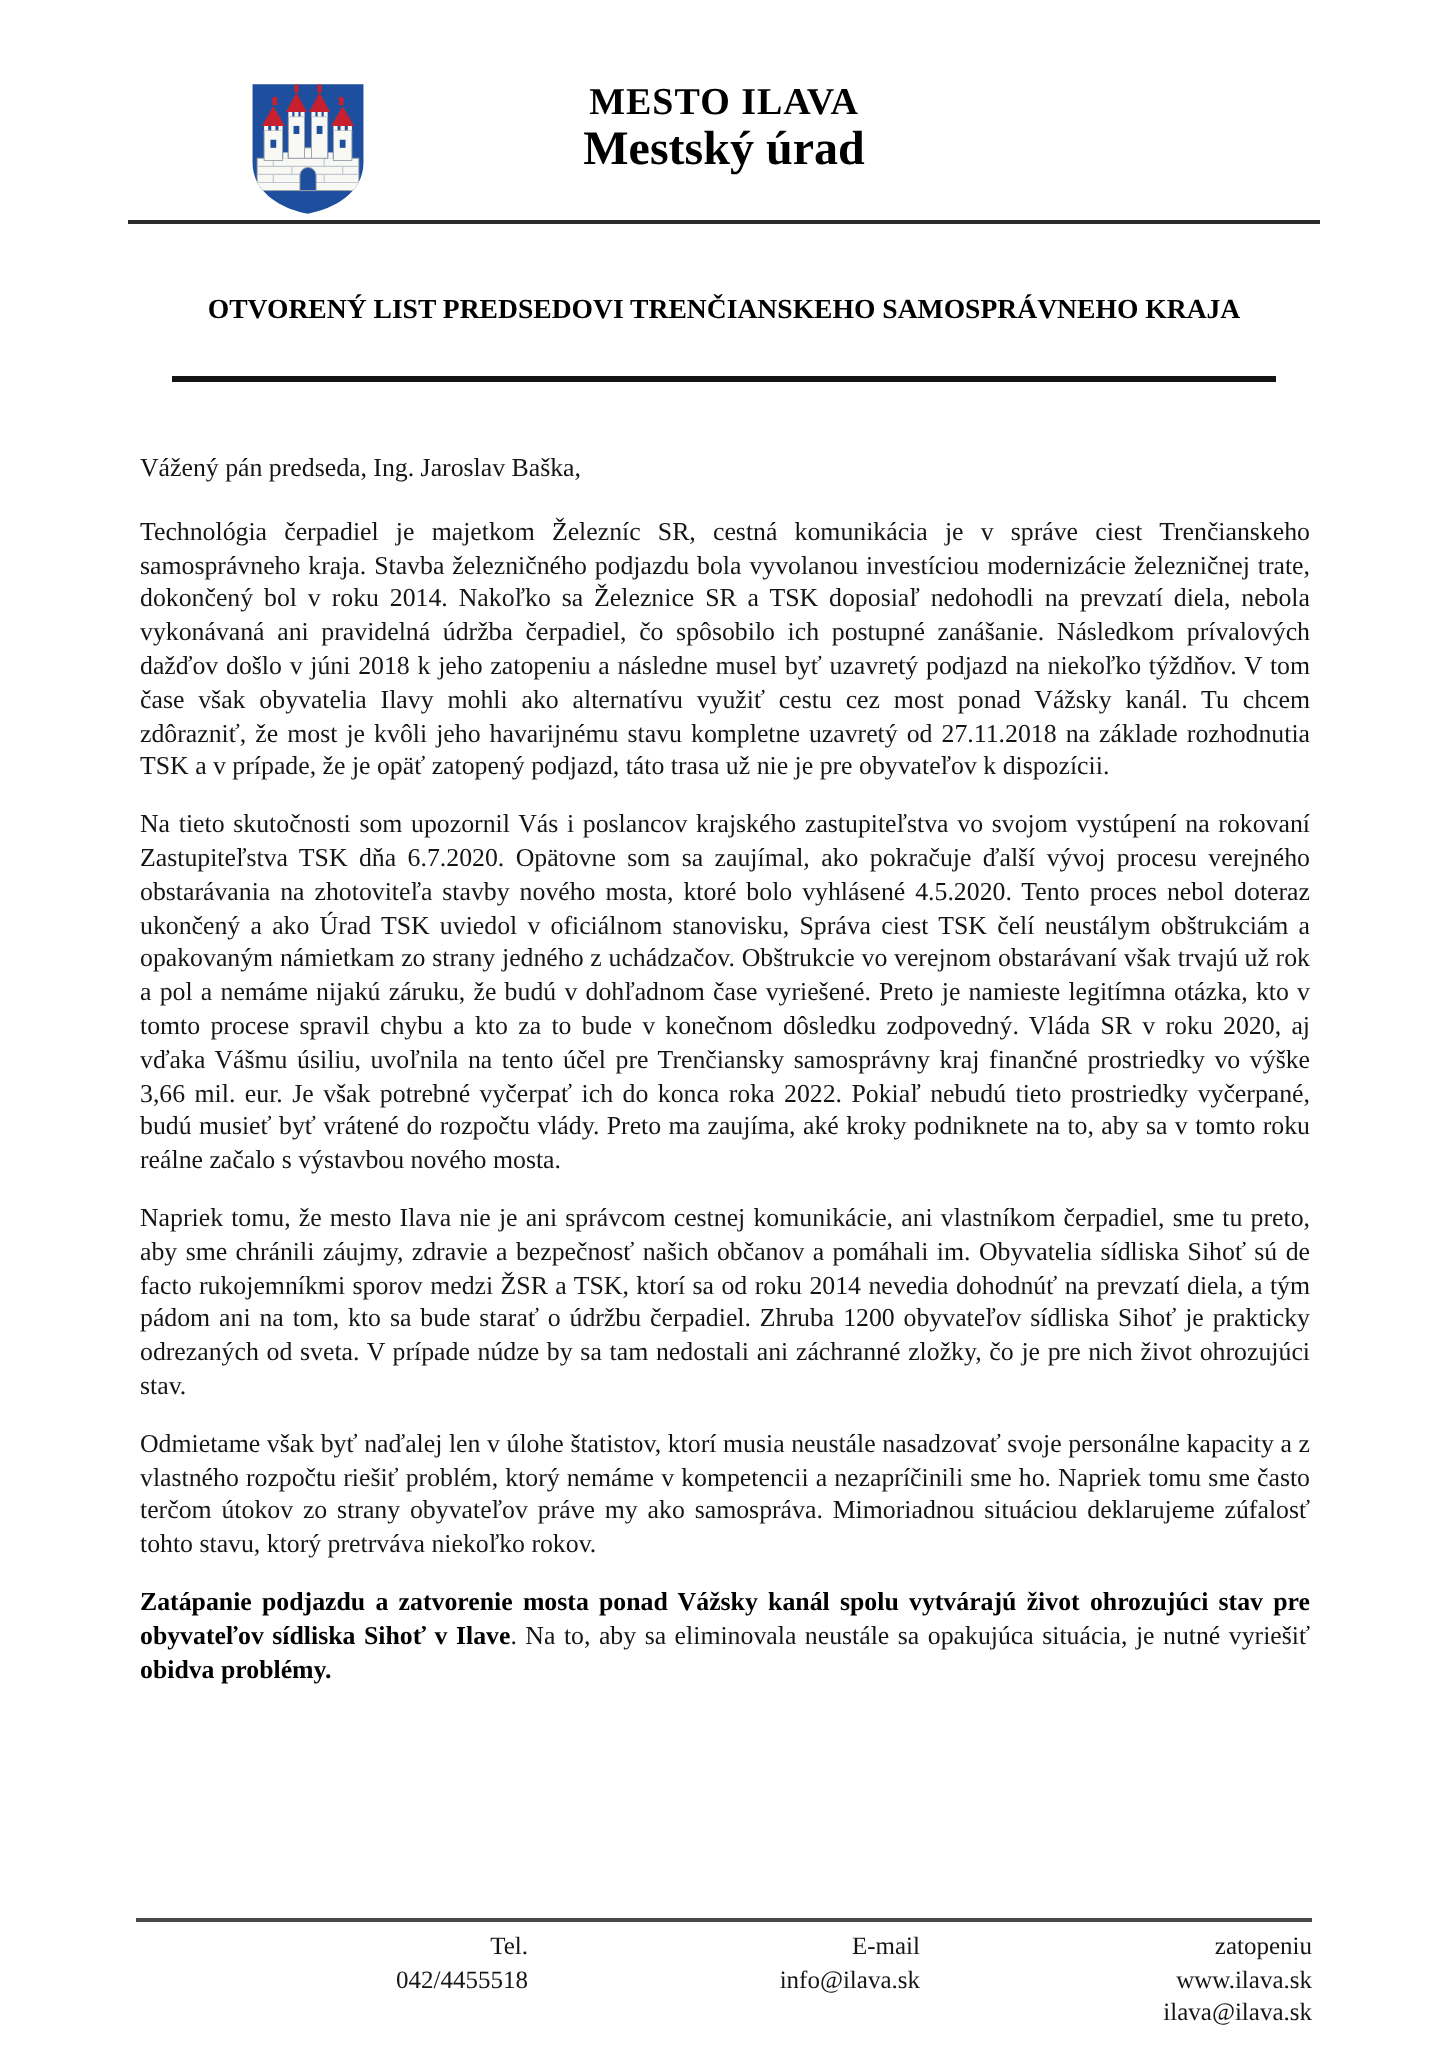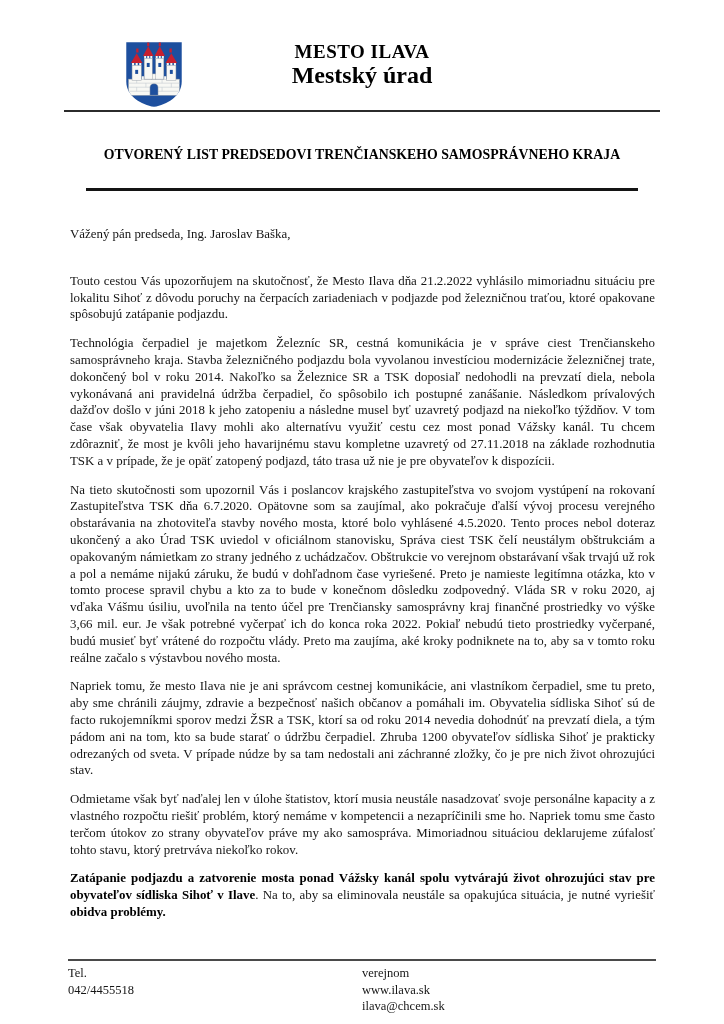--- a/index.html
+++ b/index.html
@@ -29,28 +29,28 @@
     white-space:nowrap; color:#000;
   }
   .rule-title { top:188px; left:86px; width:552px; border-top:3px solid #141414; }
   
   .body {
     position:absolute; top:226px; left:70px; width:585px;
     font-size:12.9px; line-height:16.8px;
     text-align:justify; text-justify:inter-word; color:#151515;
   }
   .body p { margin:0 0 12px 0; }
-  .body p.salutation { margin-bottom:30px; text-align:left; }
+  .body p.salutation { margin-bottom:15px; text-align:left; }
   .body p.closing { margin-bottom:0; }
   .body b { font-weight:bold; color:#000; }
   
   .rule-footer { top:959px; left:68px; width:588px; border-top:2px solid #4a4a4a; }
   .footer {
     position:absolute; top:965px; left:68px; width:588px;
-    display:flex; text-align:left;
+    display:flex; text-align:right;
     font-size:12.5px; line-height:16.5px; color:#151515;
   }
   .fcol { flex:1 1 0; }
 </style>
 </head>
 <body>
 
 <div class="page">
 
   <div class="crest">
@@ -112,35 +112,38 @@
   </div>
 
   <div class="rule rule-header"></div>
 
   <div class="title">OTVORENÝ LIST PREDSEDOVI TRENČIANSKEHO SAMOSPRÁVNEHO KRAJA</div>
 
   <div class="rule rule-title"></div>
 
   <div class="body">
     <p class="salutation">Vážený pán predseda, Ing. Jaroslav Baška,</p>
-    <p>Touto cestou Vás upozorňujem na skutočnosť, že Mesto Ilava dňa 21.2.2022 vyhlásilo mimoriadnu situáciu pre lokalitu Sihoť z dôvodu poruchy na čerpacích zariadeniach v podjazde pod železničnou traťou, ktoré opakovane spôsobujú zatápanie podjazdu.</p>
     <p>Technológia čerpadiel je majetkom Železníc SR, cestná komunikácia je v správe ciest Trenčianskeho samosprávneho kraja. Stavba železničného podjazdu bola vyvolanou investíciou modernizácie železničnej trate, dokončený bol v roku 2014. Nakoľko sa Železnice SR a TSK doposiaľ nedohodli na prevzatí diela, nebola vykonávaná ani pravidelná údržba čerpadiel, čo spôsobilo ich postupné zanášanie. Následkom prívalových dažďov došlo v júni 2018 k jeho zatopeniu a následne musel byť uzavretý podjazd na niekoľko týždňov. V tom čase však obyvatelia Ilavy mohli ako alternatívu využiť cestu cez most ponad Vážsky kanál. Tu chcem zdôrazniť, že most je kvôli jeho havarijnému stavu kompletne uzavretý od 27.11.2018 na základe rozhodnutia TSK a v prípade, že je opäť zatopený podjazd, táto trasa už nie je pre obyvateľov k dispozícii.</p>
     <p>Na tieto skutočnosti som upozornil Vás i poslancov krajského zastupiteľstva vo svojom vystúpení na rokovaní Zastupiteľstva TSK dňa 6.7.2020. Opätovne som sa zaujímal, ako pokračuje ďalší vývoj procesu verejného obstarávania na zhotoviteľa stavby nového mosta, ktoré bolo vyhlásené 4.5.2020. Tento proces nebol doteraz ukončený a ako Úrad TSK uviedol v oficiálnom stanovisku, Správa ciest TSK čelí neustálym obštrukciám a opakovaným námietkam zo strany jedného z uchádzačov. Obštrukcie vo verejnom obstarávaní však trvajú už rok a pol a nemáme nijakú záruku, že budú v dohľadnom čase vyriešené. Preto je namieste legitímna otázka, kto v tomto procese spravil chybu a kto za to bude v konečnom dôsledku zodpovedný. Vláda SR v roku 2020, aj vďaka Vášmu úsiliu, uvoľnila na tento účel pre Trenčiansky samosprávny kraj finančné prostriedky vo výške 3,66 mil. eur. Je však potrebné vyčerpať ich do konca roka 2022. Pokiaľ nebudú tieto prostriedky vyčerpané, budú musieť byť vrátené do rozpočtu vlády. Preto ma zaujíma, aké kroky podniknete na to, aby sa v tomto roku reálne začalo s výstavbou nového mosta.</p>
     <p>Napriek tomu, že mesto Ilava nie je ani správcom cestnej komunikácie, ani vlastníkom čerpadiel, sme tu preto, aby sme chránili záujmy, zdravie a bezpečnosť našich občanov a pomáhali im. Obyvatelia sídliska Sihoť sú de facto rukojemníkmi sporov medzi ŽSR a TSK, ktorí sa od roku 2014 nevedia dohodnúť na prevzatí diela, a tým pádom ani na tom, kto sa bude starať o údržbu čerpadiel. Zhruba 1200 obyvateľov sídliska Sihoť je prakticky odrezaných od sveta. V prípade núdze by sa tam nedostali ani záchranné zložky, čo je pre nich život ohrozujúci stav.</p>
     <p>Odmietame však byť naďalej len v úlohe štatistov, ktorí musia neustále nasadzovať svoje personálne kapacity a z vlastného rozpočtu riešiť problém, ktorý nemáme v kompetencii a nezapríčinili sme ho. Napriek tomu sme často terčom útokov zo strany obyvateľov práve my ako samospráva. Mimoriadnou situáciou deklarujeme zúfalosť tohto stavu, ktorý pretrváva niekoľko rokov.</p>
     <p class="closing"><b>Zatápanie podjazdu a zatvorenie mosta ponad Vážsky kanál spolu vytvárajú život ohrozujúci stav pre obyvateľov sídliska Sihoť v Ilave</b><span>. Na to, aby sa eliminovala neustále sa opakujúca situácia, je nutné vyriešiť </span><b>obidva problémy.</b></p>
   </div>
 
   <div class="rule rule-footer"></div>
 
   <div class="footer">
     <div class="fcol">
       <div>Tel.</div>
       <div>042/4455518</div>
     </div>
     <div class="fcol">
-      <div>verejnom</div>
+      <div>E-mail</div>
+      <div>info@ilava.sk</div>
+    </div>
+    <div class="fcol">
+      <div>zatopeniu</div>
       <div>www.ilava.sk</div>
-      <div>ilava@chcem.sk</div>
+      <div>ilava@ilava.sk</div>
     </div>
   </div>
 
 </div>
 
 </body></html>

